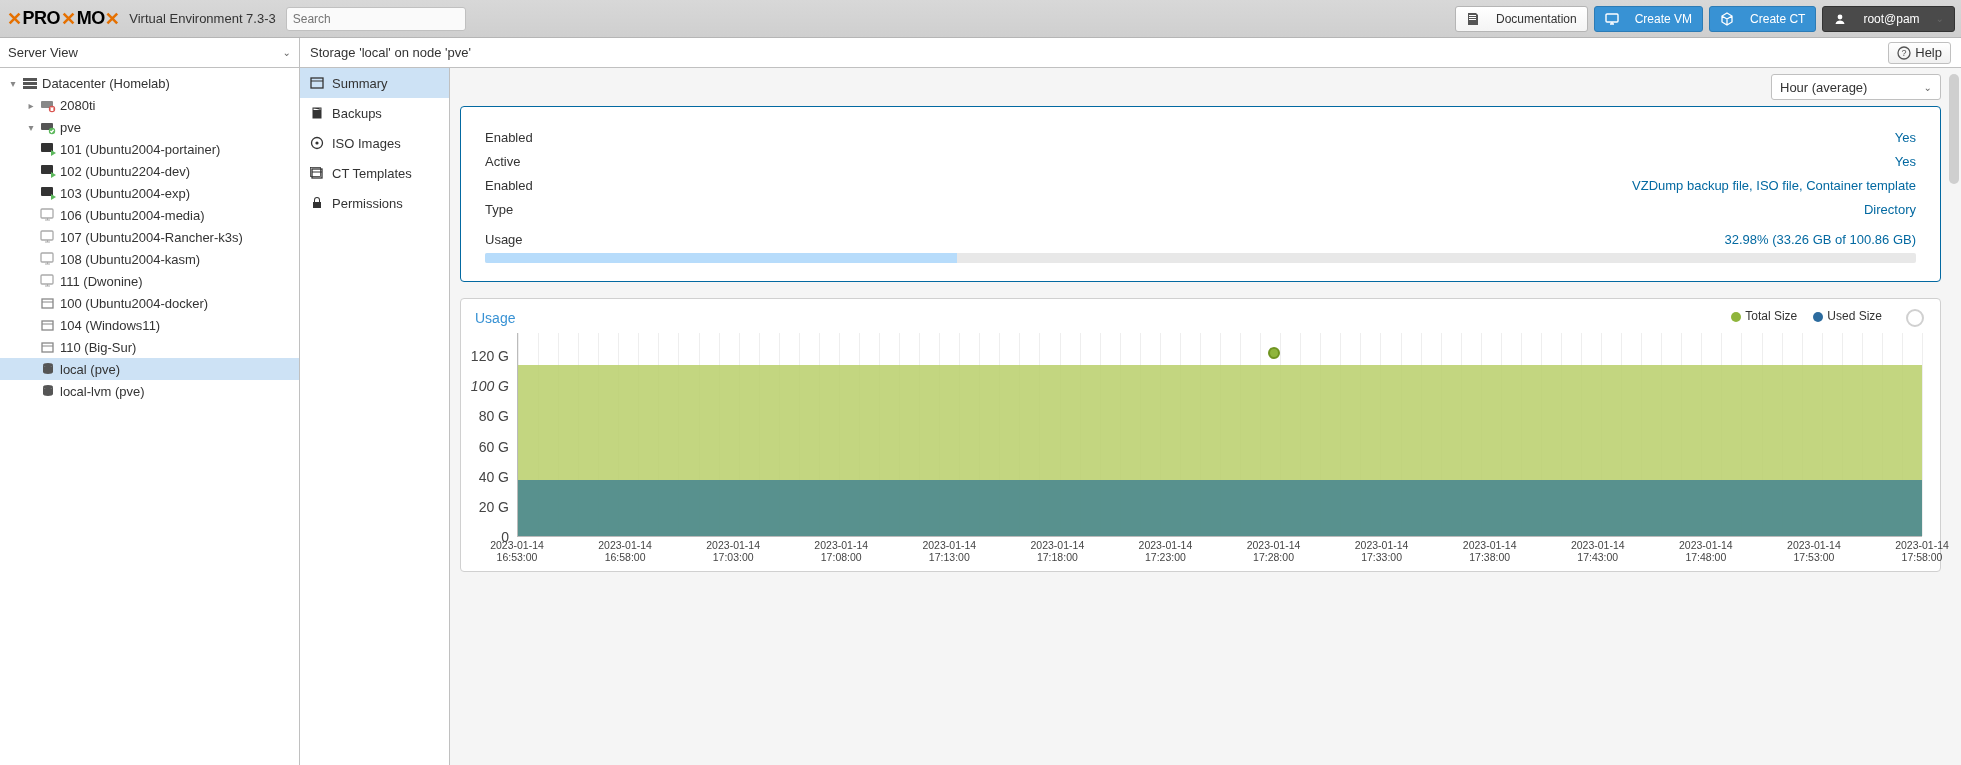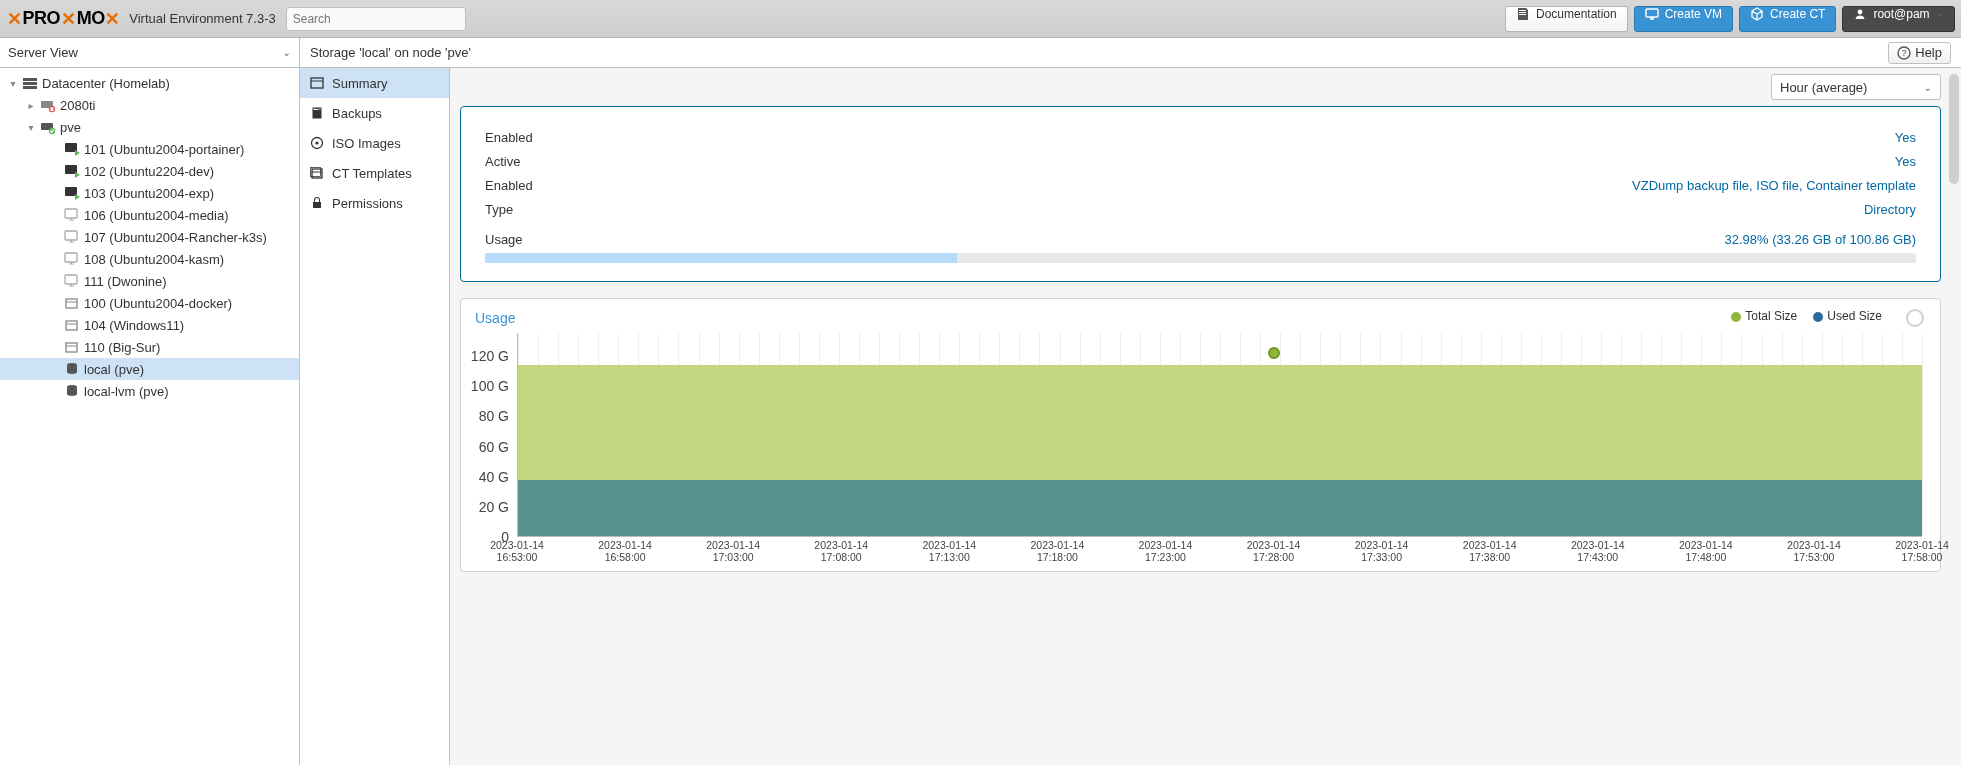--- a/index.html
+++ b/index.html
@@ -6,38 +6,38 @@
   *,*:before,*:after{box-sizing:inherit;}
   
   .hdr{display:flex;align-items:center;height:38px;background:linear-gradient(#d8d8d8,#cfcfcf);border-bottom:1px solid #b5b5b5;padding:0 6px;gap:6px;}
   .logo{display:flex;align-items:center;font-weight:bold;font-size:18px;color:#000;letter-spacing:-.5px;margin-right:4px;}
   .logo .x{color:#e57000;font-weight:900;margin:0 1px;}
   .logo .o{color:#e57000;font-weight:900;}
   .ver{font-size:13px;color:#333;margin-right:4px;}
   .search{flex:0 0 auto;}
   .search input{border:1px solid #c0c0c0;background:#fafafa;height:24px;width:180px;padding:2px 6px;border-radius:3px;font-size:12px;}
   .spacer{flex:1;}
-  .btn{display:inline-flex;align-items:flex-start;gap:6px;height:26px;padding:0 10px;border:1px solid #b5b5b5;border-radius:3px;background:linear-gradient(#fff,#f4f4f4);cursor:pointer;font-size:12px;color:#333;}
+  .btn{display:inline-flex;align-items:center;gap:16px;height:26px;padding:0 10px;border:1px solid #b5b5b5;border-radius:3px;background:linear-gradient(#fff,#f4f4f4);cursor:pointer;font-size:12px;color:#333;}
   .btn.blue{background:#3892d4;border-color:#2c7bb5;color:#fff;}
   .btn.dark{background:#4a4a4a;border-color:#333;color:#fff;}
   .ico{display:inline-block;width:14px;height:14px;}
   
   .viewrow{display:flex;height:30px;}
   .viewsel{width:300px;border:1px solid #c0c0c0;border-top:none;border-left:none;background:#fff;display:flex;align-items:center;padding:0 8px;justify-content:space-between;}
   .breadcrumb{flex:1;border-bottom:1px solid #c0c0c0;background:#fff;display:flex;align-items:center;padding:0 10px;justify-content:space-between;}
   .help{border:1px solid #c0c0c0;background:linear-gradient(#fff,#f0f0f0);height:22px;padding:0 8px;border-radius:3px;display:flex;align-items:center;gap:4px;cursor:pointer;}
   
   .main{display:flex;height:calc(100vh - 68px);}
   .tree{width:300px;border-right:1px solid #c0c0c0;background:#fff;overflow:auto;padding-top:4px;}
   .tree-row{display:flex;align-items:center;height:22px;padding-left:6px;cursor:pointer;white-space:nowrap;}
   .tree-row.sel{background:#cde2f5;}
   .tree-row .tw{width:14px;text-align:center;color:#888;font-size:10px;}
   .tree-row .ticon{width:20px;display:flex;align-items:center;justify-content:center;}
   .tree-row .tlabel{padding-left:2px;}
-  .lvl0{padding-left:6px;} .lvl1{padding-left:24px;} .lvl2{padding-left:48px;}
+  .lvl0{padding-left:6px;} .lvl1{padding-left:24px;} .lvl2{padding-left:24px;}
   
   .subtabs{width:150px;border-right:1px solid #c0c0c0;background:#fff;}
   .subtab{display:flex;align-items:center;gap:8px;height:30px;padding:0 10px;cursor:pointer;}
   .subtab.sel{background:#cde2f5;}
   
   .content{flex:1;overflow:auto;background:#f5f5f5;position:relative;}
   .toolbar{display:flex;justify-content:flex-end;padding:6px 20px 6px 6px;}
   .combo{border:1px solid #c0c0c0;background:#fff;height:26px;width:170px;display:flex;align-items:center;justify-content:space-between;padding:0 8px;border-radius:3px;cursor:pointer;}
   .panel{margin:0 20px 16px 10px;background:#fff;border:1px solid #0369a1;border-radius:4px;padding:18px 24px;}
   .row{display:flex;justify-content:space-between;height:24px;align-items:center;}
@@ -387,21 +387,21 @@
           <span class="gear"></span>
         </span>
       </div>
       <div class="chartarea" id="chartarea">
           <div class="yaxis">
             <span class="ylab" style="bottom:calc(0% * (204/230));">0</span>
             <span class="ylab" style="bottom:calc(16.666666666666664% * (204/230));">20 G</span>
             <span class="ylab" style="bottom:calc(33.33333333333333% * (204/230));">40 G</span>
             <span class="ylab" style="bottom:calc(50% * (204/230));">60 G</span>
             <span class="ylab" style="bottom:calc(66.66666666666666% * (204/230));">80 G</span>
-            <span class="ylab" style="bottom:calc(83.33333333333334% * (204/230));">100 G</span>
+            <span class="ylab" style="bottom:calc(83.33333333333334% * (204/230));font-style:italic;">100 G</span>
             <span class="ylab" style="bottom:calc(100% * (204/230));">120 G</span>
           </div>
           <div class="plot">
             <div class="grid-v" style="left:0%;"></div>
             <div class="grid-v" style="left:1.4285714285714286%;"></div>
             <div class="grid-v" style="left:2.857142857142857%;"></div>
             <div class="grid-v" style="left:4.285714285714286%;"></div>
             <div class="grid-v" style="left:5.714285714285714%;"></div>
             <div class="grid-v" style="left:7.142857142857142%;"></div>
             <div class="grid-v" style="left:8.571428571428571%;"></div>

